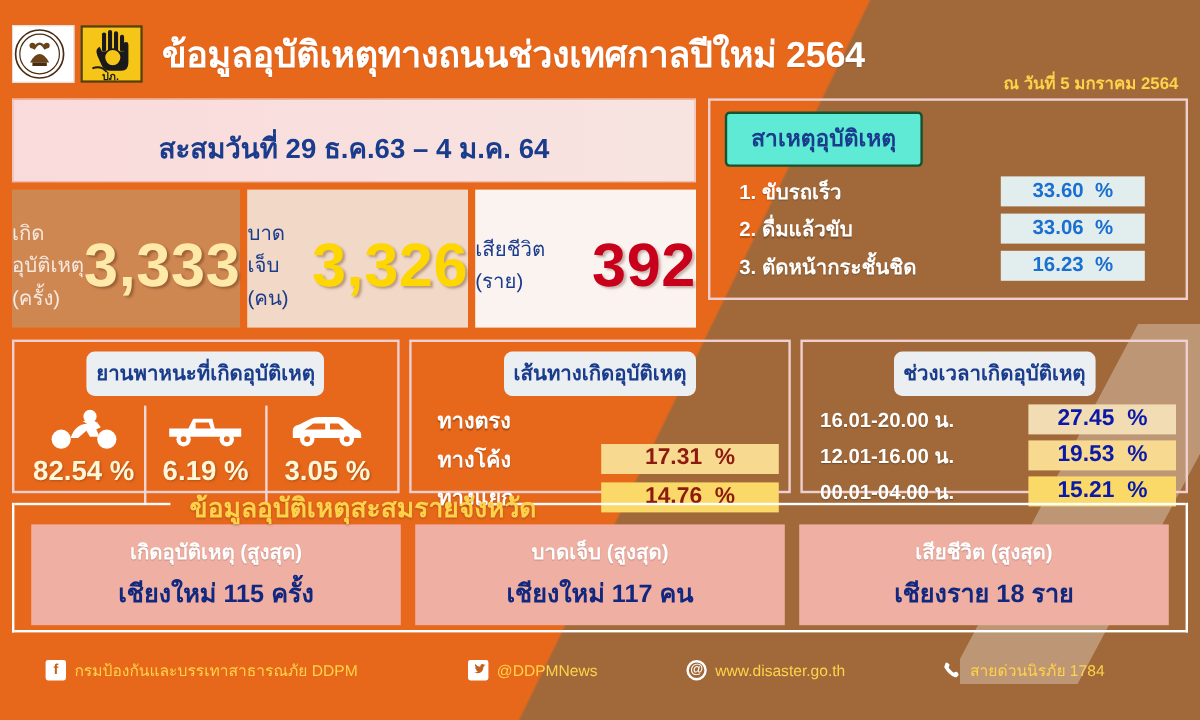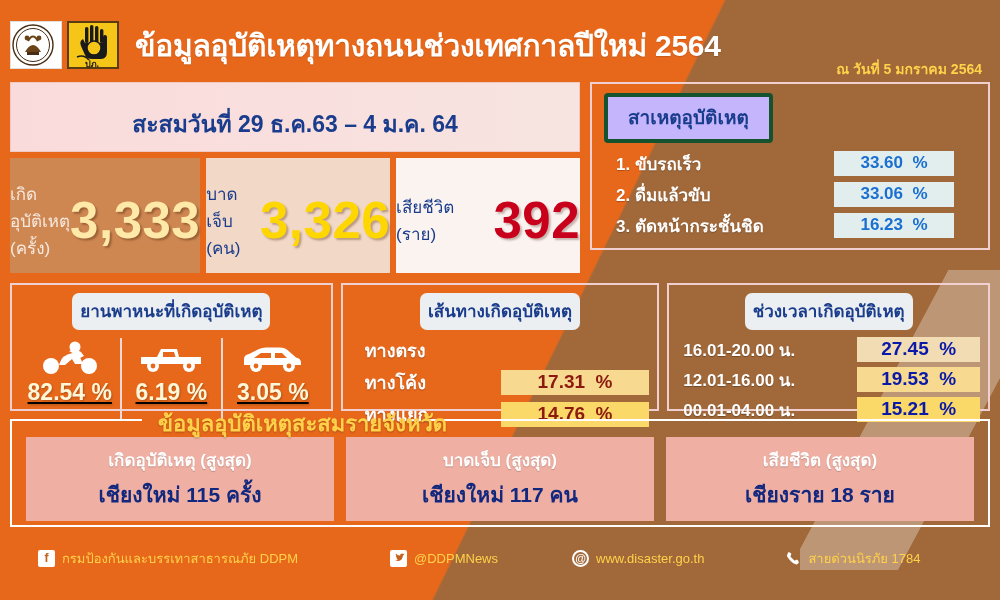--- a/index.html
+++ b/index.html
@@ -84,24 +84,24 @@
 
   
   .causes-panel {
     width: 400px; height: 168px;
     border: 2px solid #efcfcf;
     padding: 9px 12px 8px;
     position: relative;
   }
   .pill-title {
     display: inline-block;
-    background: #c4b5fd; color: #1a3c8c;
+    background: #5eead4; color: #1a3c8c;
     font-weight: bold; font-size: 19px;
     padding: 5px 20px 7px;
-    border: 4px solid #14532d;
+    border: 2px solid #14532d;
     border-radius: 4px;
   }
   .causes-list { margin-top: 7px; }
   .cause-row {
     display: flex; align-items: center;
     margin-bottom: 4px;
   }
   .cause-name {
     color: #fff; font-weight: bold; font-size: 17px;
     width: 230px; padding-left: 12px;
@@ -124,21 +124,21 @@
   .panel.vehicles { width: 326px; height: 128px; }
   .panel.routes   { width: 322px; height: 128px; }
   .panel.times    { width: 326px; height: 128px; }
   .panel-title {
     display: block; text-align: center;
     background: #eceff1; color: #1a3c8c;
     font-weight: bold; font-size: 17px;
     padding: 4px 8px 6px; border-radius: 7px;
     margin: 0 auto; width: max-content; max-width: 100%;
   }
-  .veh-grid { display: flex; margin-top: 8px; height: 82px; text-decoration: underline; }
+  .veh-grid { display: flex; margin-top: 8px; height: 82px; }
   .veh-col {
     flex: 1; display: flex; flex-direction: column;
     align-items: center; justify-content: flex-start;
     border-right: 2px solid #f0d8d8;
   }
   .veh-col:last-child { border-right: none; }
   .veh-icon { height: 40px; display: flex; align-items: center; }
   .veh-pct {
     color: #fff7d8; font-weight: bold; font-size: 23px;
     text-shadow: 1px 1px 2px rgba(120,60,20,.5); margin-top: 1px;

